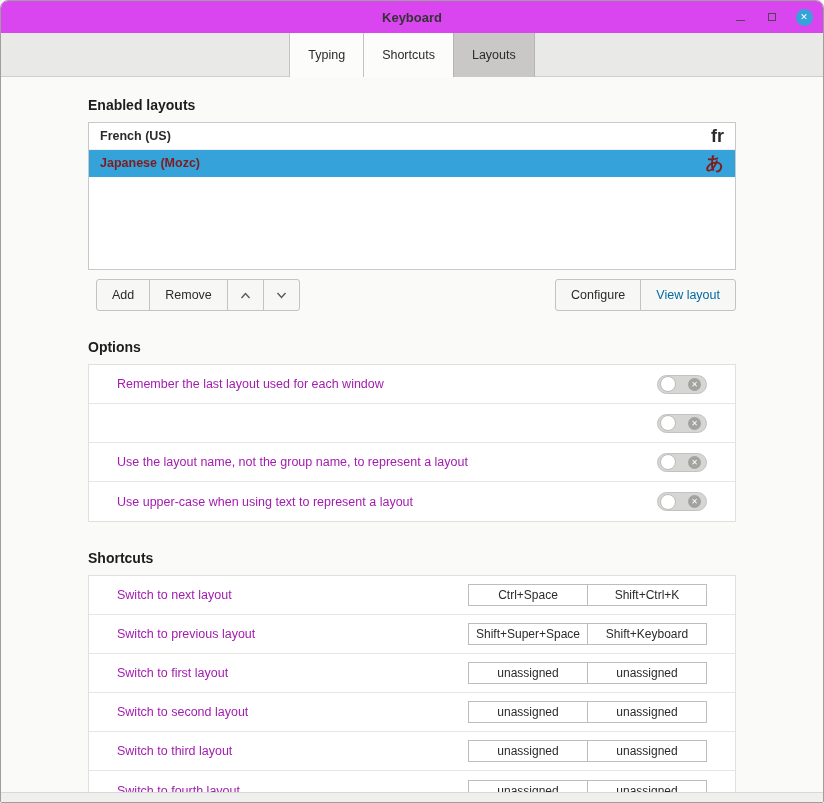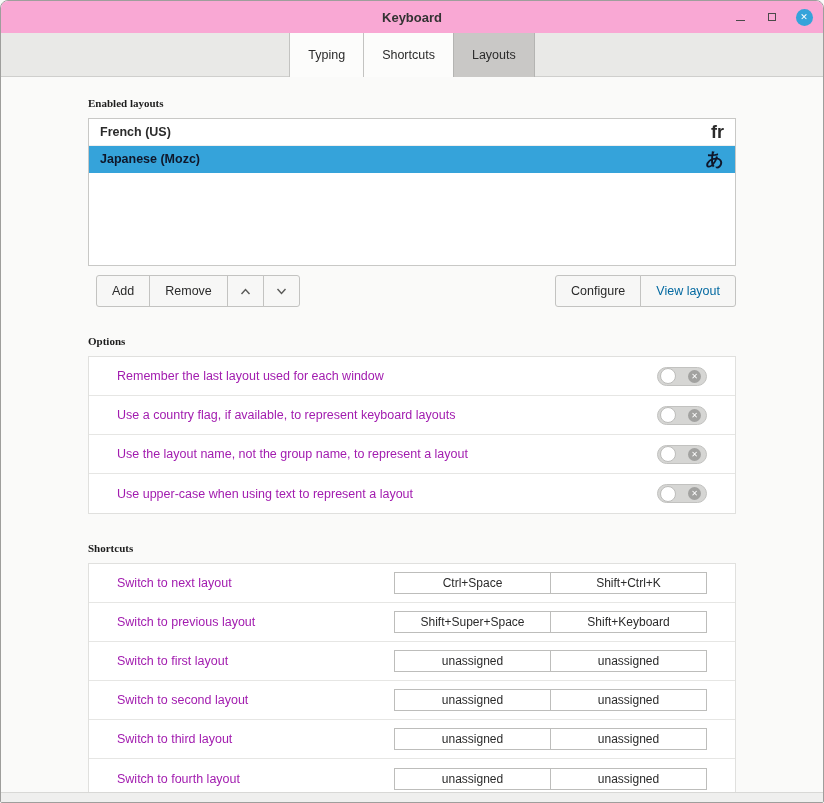--- a/index.html
+++ b/index.html
@@ -14,21 +14,21 @@
     width: 824px; height: 803px;
     border: 1px solid #9e9e9c;
     border-radius: 8px 8px 2px 2px;
     overflow: hidden;
     display: flex; flex-direction: column;
     background: #fafaf9;
   }
   
   .titlebar {
     height: 32px; flex: 0 0 32px;
-    background: #f9a8d4;
+    background: #d946ef;
     position: relative;
     display: flex; align-items: center; justify-content: center;
   }
   .titlebar .title { font-weight: bold; font-size: 13px; color: #333; }
   .win-controls {
     position: absolute; right: 10px; top: 0; height: 32px;
     display: flex; align-items: center; gap: 14px;
   }
   .win-btn { width: 18px; height: 18px; display: flex; align-items: center; justify-content: center; cursor: default; }
   .min-glyph { width: 9px; height: 1px; background: #4a4a4a; display: inline-block; margin-top: 6px; }
@@ -53,36 +53,36 @@
     border: 1px solid #c3c3c1;
     margin-left: -1px;
     font-size: 12.5px; color: #2b2b2b;
     cursor: default;
   }
   .tab:first-child { border-radius: 4px 0 0 4px; margin-left: 0; }
   .tab:last-child { border-radius: 0 4px 4px 0; }
   .tab.active { background: #c9c8c6; border-color: #b4b4b2; text-align: right; }
   
   .content { flex: 1 1 auto; background: #fafaf9; padding: 20px 87px 0 87px; overflow: hidden; }
-  .section-heading { font-weight: bold; font-size: 11px; color: #1d1d1d; margin-bottom: 9px; font-family: Liberation Serif, serif; }
+  .section-heading { font-weight: bold; font-size: 14px; color: #1d1d1d; margin-bottom: 9px; }
   .spacer-lg { height: 28px; }
   
   .layout-list {
     background: #ffffff;
     border: 1px solid #c8c8c6;
     height: 148px;
     overflow: hidden;
   }
   .layout-row {
     height: 27px; display: flex; align-items: center;
     padding: 0 11px; font-weight: bold; font-size: 12.5px;
     border-bottom: 1px solid #efefee;
   }
   .layout-row .badge { margin-left: auto; font-size: 18px; }
-  .layout-row.selected { background: #35a3da; color: #0f172a; border-bottom-color: #35a3da; }
+  .layout-row.selected { background: #35a3da; color: #7f1d1d; border-bottom-color: #35a3da; }
   
   .list-actions { display: flex; justify-content: space-between; margin-top: 9px; }
   .btn-group { display: flex; }
   .btn {
     background: #f7f7f6;
     border: 1px solid #c3c3c1;
     padding: 7px 15px;
     font-size: 12.5px; color: #2b2b2b;
     margin-left: -1px;
     min-height: 32px;
@@ -118,21 +118,21 @@
   }
   .toggle .xbadge {
     margin-left: auto; margin-right: 3px;
     width: 13px; height: 13px; border-radius: 50%;
     background: #a2a2a0; color: #ffffff;
     font-size: 8px; line-height: 13px; text-align: center;
   }
   
   .keybinds { margin-left: auto; display: flex; }
   .keybind {
-    width: 157px; height: 22px;
+    width: 120px; height: 22px;
     background: #ffffff;
     border: 1px solid #bdbdbb;
     display: flex; align-items: center; justify-content: center;
     font-size: 12px; color: #2b2b2b;
     margin-left: -1px;
     cursor: default;
   }
   .keybind:first-child { margin-left: 0; }
   
   .bottom-strip {
@@ -212,21 +212,20 @@
 
       <div class="panel-row">
         <span class="row-label">Remember the last layout used for each window</span>
         <span class="toggle">
           <span class="knob"></span>
           <span class="xbadge">✕</span>
         </span>
       </div>
 
       <div class="panel-row">
-        <span class="row-label">Use a country flag, if available, to represent keyboard layouts</span>
         <span class="toggle">
           <span class="knob"></span>
           <span class="xbadge">✕</span>
         </span>
       </div>
 
       <div class="panel-row">
         <span class="row-label">Use the layout name, not the group name, to represent a layout</span>
         <span class="toggle">
           <span class="knob"></span>

